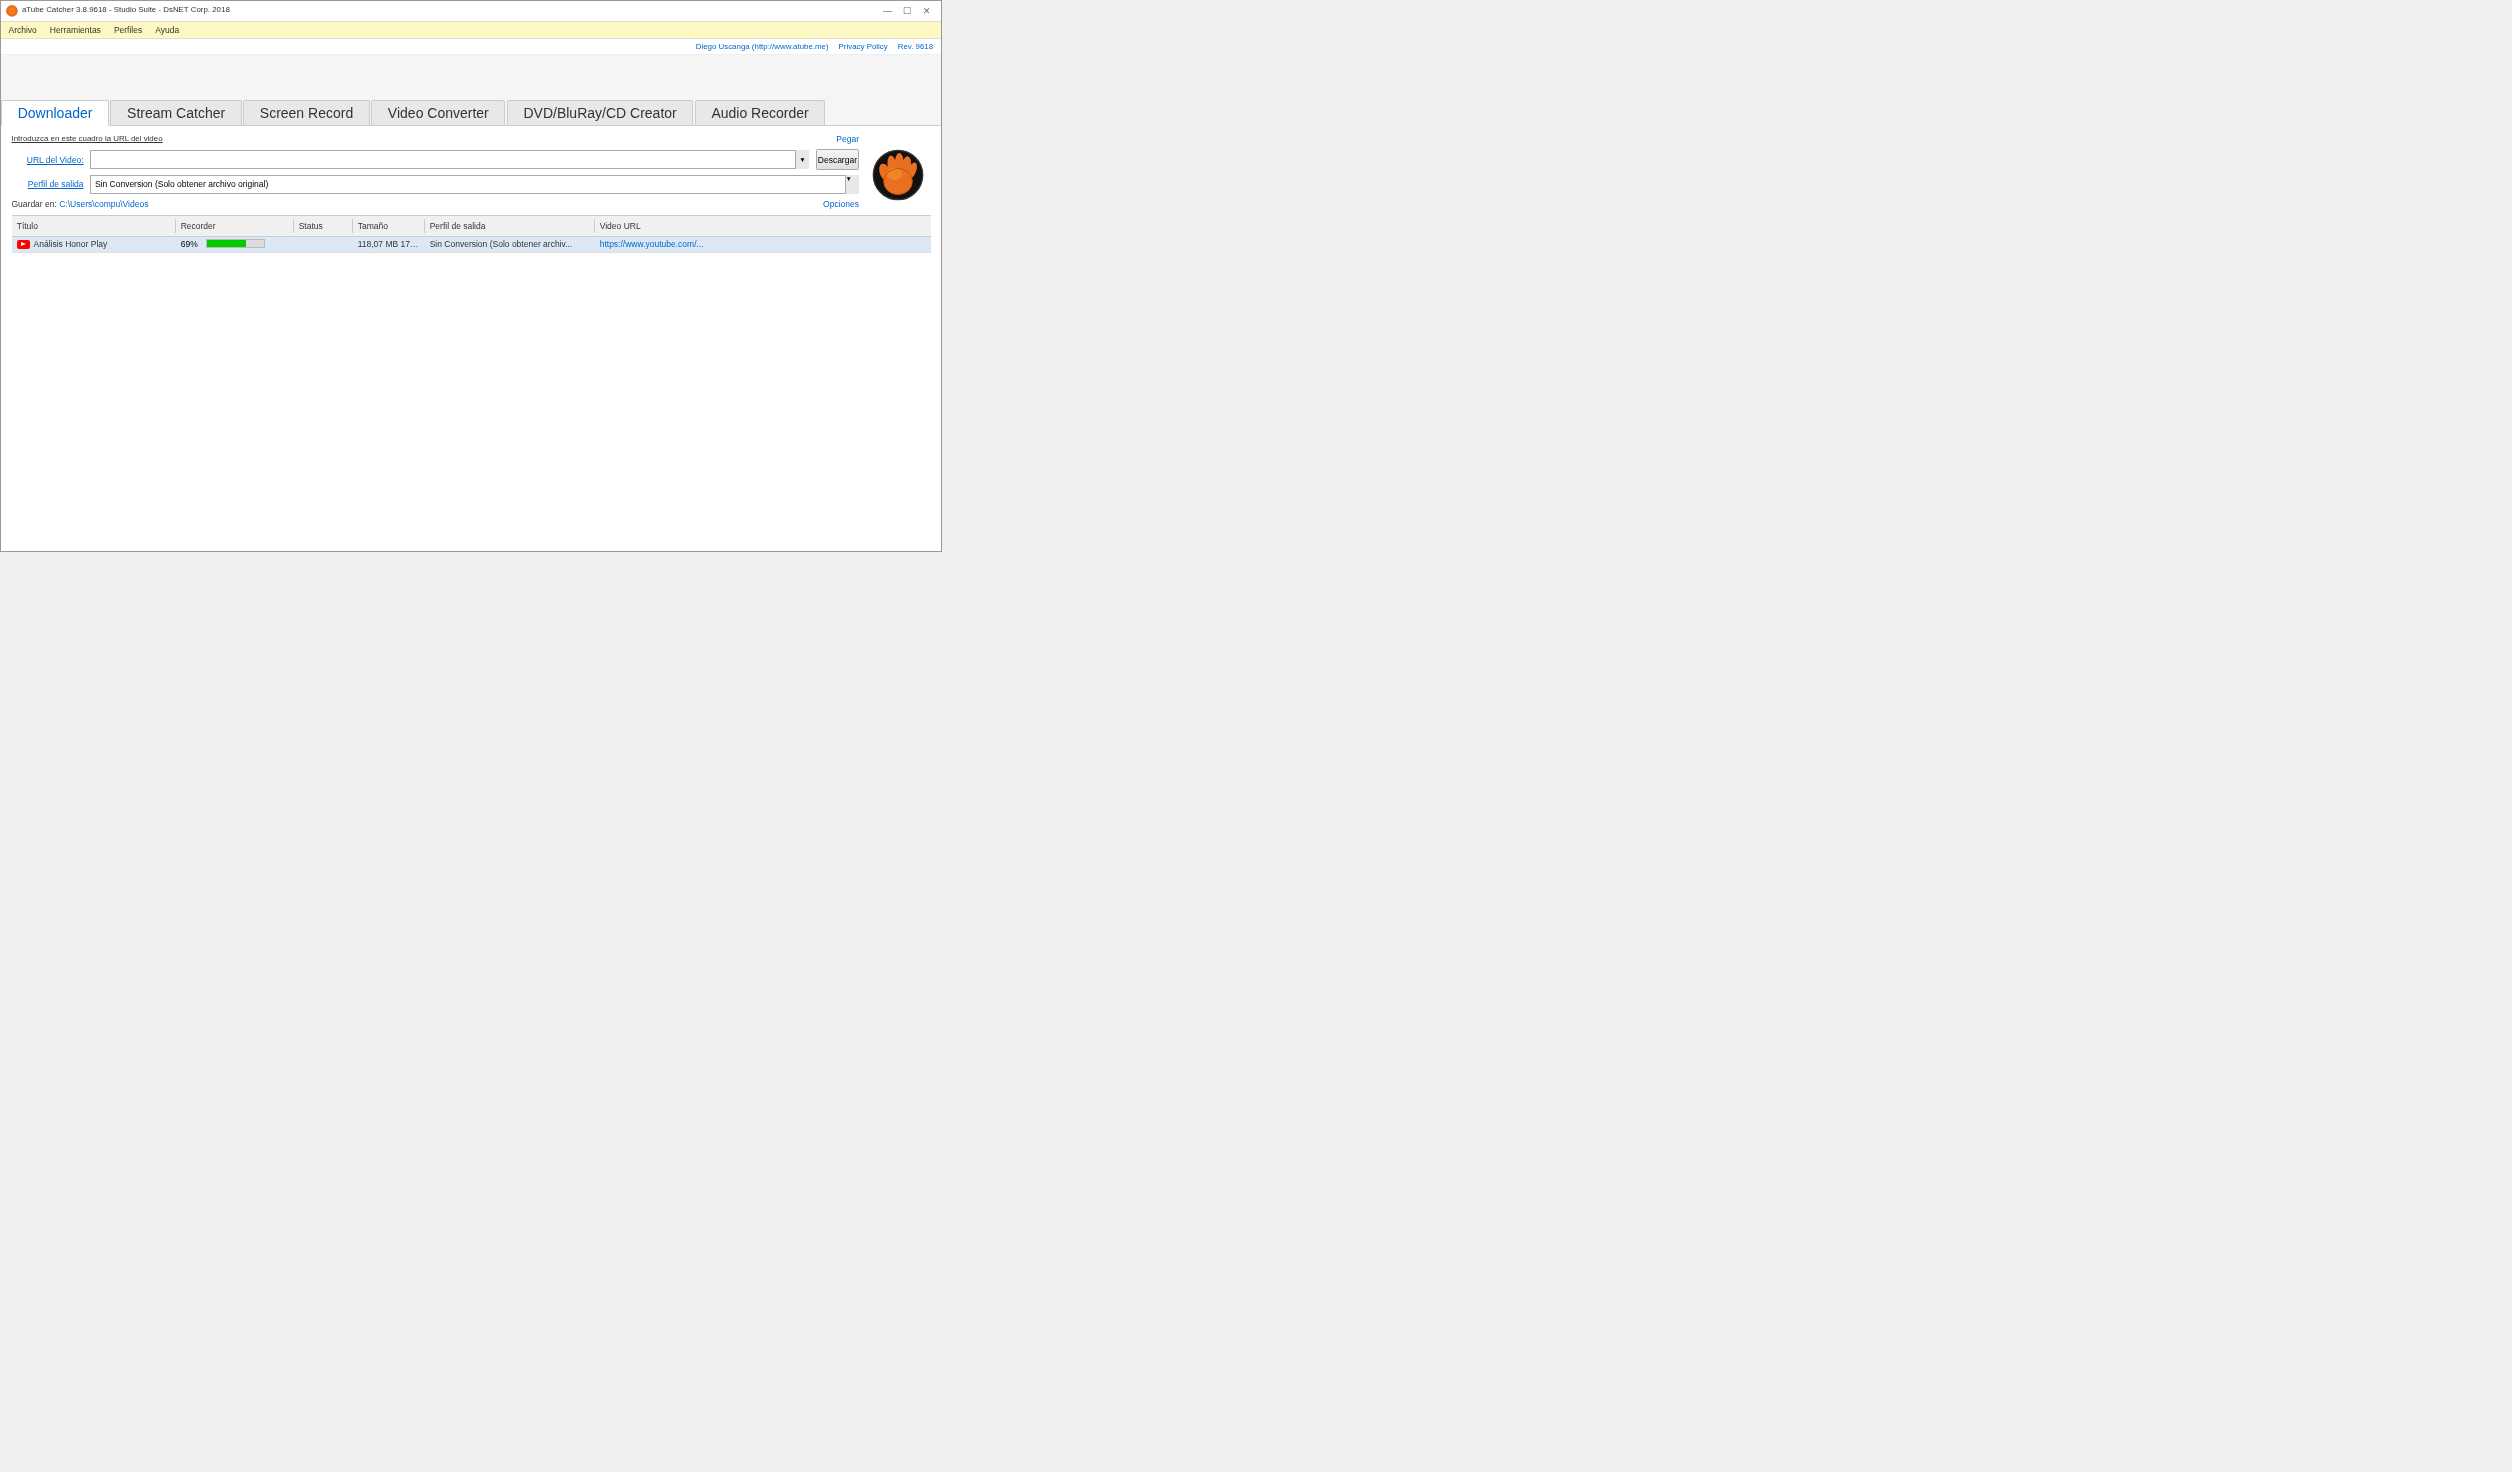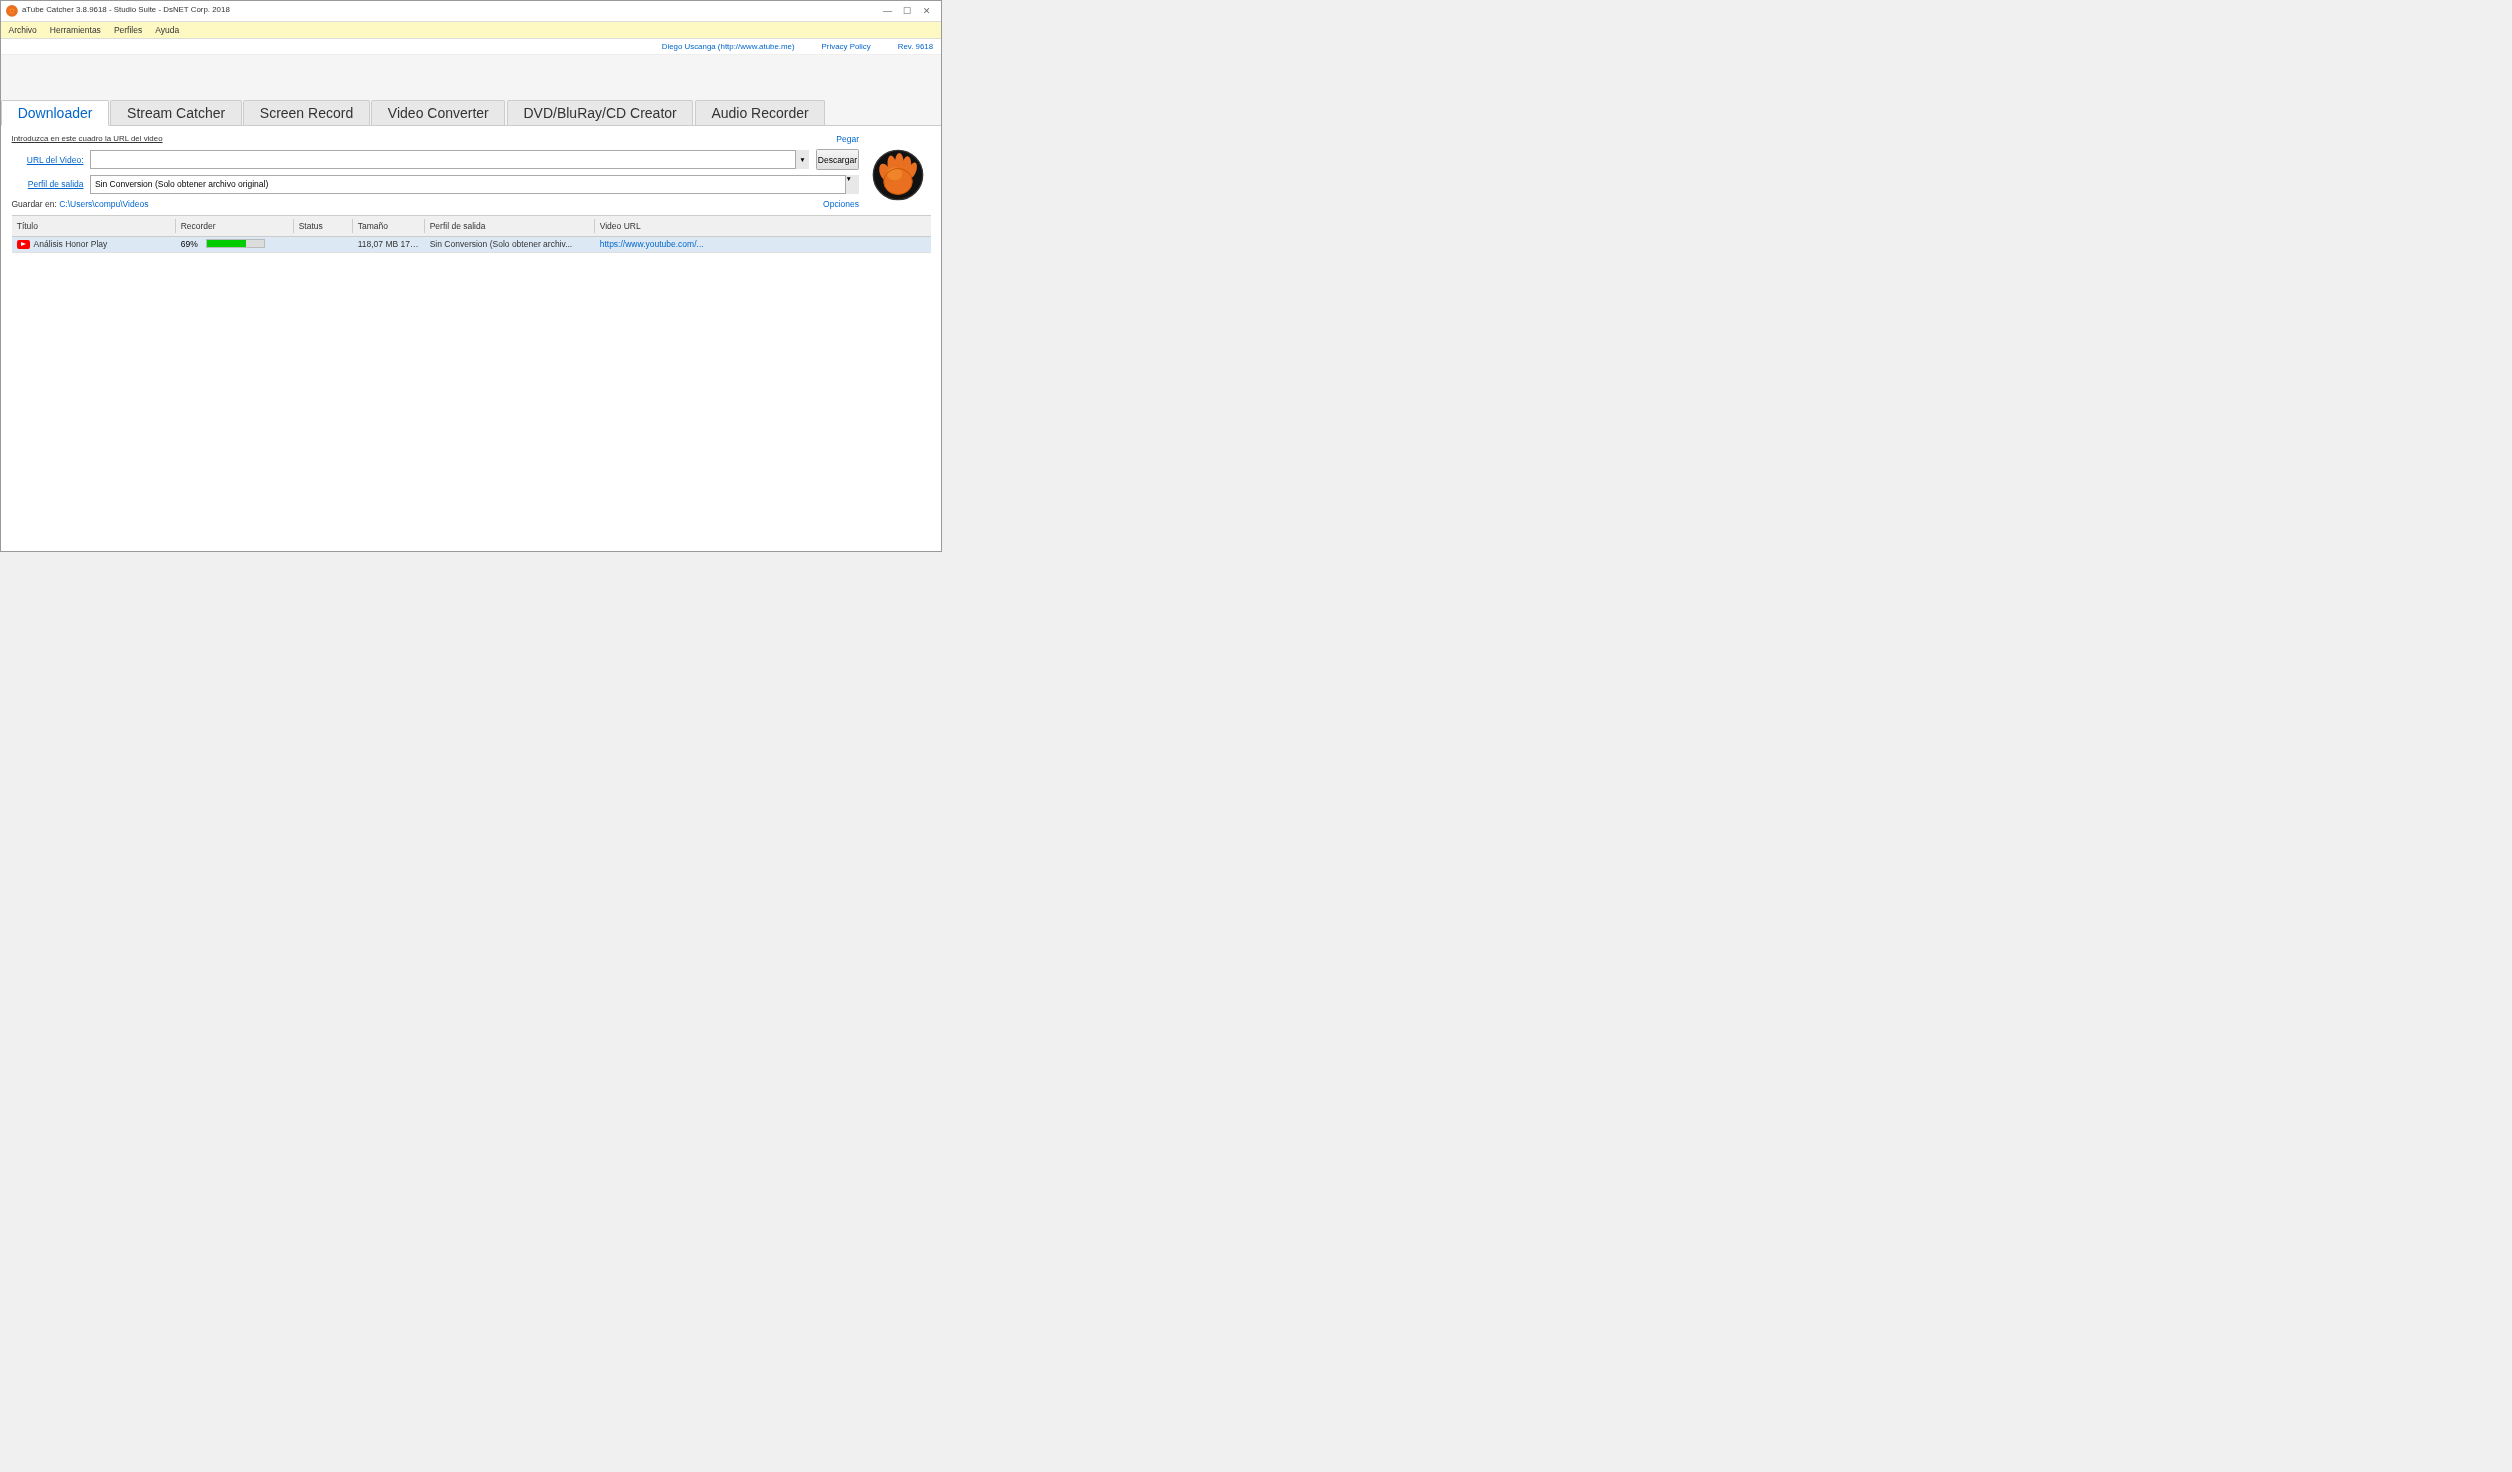--- a/index.html
+++ b/index.html
@@ -75,21 +75,21 @@
       border-radius: 1.3px;
     }
 
     .info-bar {
       background: #fff;
       height: 15.7px;
       display: flex;
       align-items: center;
       justify-content: flex-end;
       padding: 0 7.9px;
-      gap: 27px;
+      gap: 10px;
       border-bottom: 0.7px solid #eee;
     }
     .info-bar a {
       color: #0066cc;
       text-decoration: none;
       font-size: 7.9px;
     }
 
     .tabs-bar {
       background: #f5f5f5;

